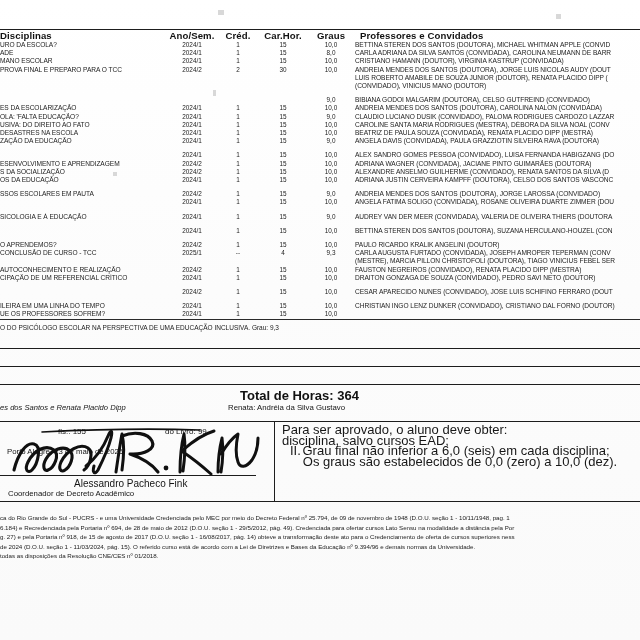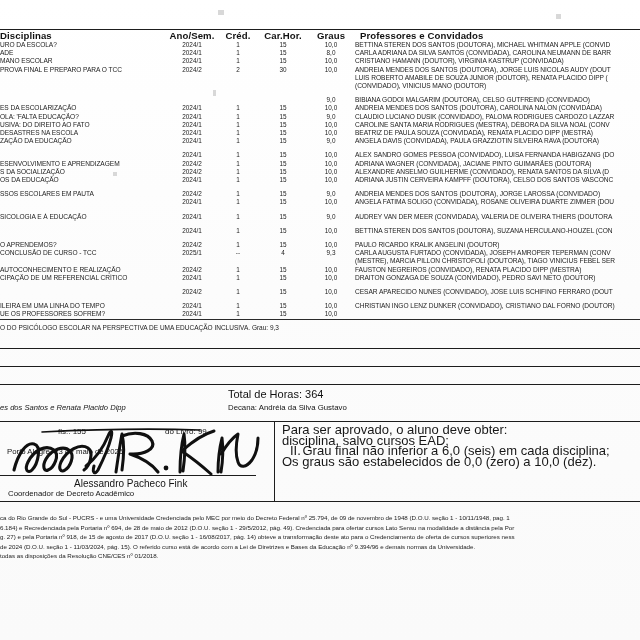--- a/index.html
+++ b/index.html
@@ -128,24 +128,24 @@
     position: absolute;
     left: 0;
     top: 18px;
     font-size: 7.6px;
     color: #161616;
     white-space: nowrap;
     font-style: italic;
   }
   .summary .tot {
     position: absolute;
-    left: 228px;
+    left: 240px;
     top: 3px;
-    font-size: 11px;
-    font-weight: normal;
+    font-size: 13px;
+    font-weight: bold;
     color: #111;
     white-space: nowrap;
   }
   .summary .decana {
     position: absolute;
     left: 228px;
     top: 18px;
     font-size: 7.8px;
     color: #141414;
     white-space: nowrap;
@@ -232,21 +232,21 @@
     line-height: 10.6px;
     color: #171717;
   }
   .rules-area .r-head { padding-top: 3px; }
   .rules-area .r-item {
     padding-left: 9px;
     text-indent: -0.5px;
     white-space: nowrap;
   }
   .rules-area .r-cont { white-space: nowrap; }
-  .rules-area .r-tail { white-space: nowrap; }
+  .rules-area .r-tail { white-space: nowrap; text-align: center; }
   .num { display: inline-block; min-width: 12px; }
 
   
   .legal {
     position: absolute;
     left: 0;
     top: 513px;
     width: 652px;
     font-size: 6.2px;
     line-height: 9.6px;
@@ -622,21 +622,21 @@
     <div class="band">
         <div class="band-body"></div>
       </div>
     <div class="band">
         <div class="band-body"></div>
       </div>
 
     <div class="summary">
       <div class="coord-line">es dos Santos e Renata Placido Dipp</div>
       <div class="tot">Total de Horas: 364</div>
-      <div class="decana">Decana: Andréia da Silva Gustavo</div>
+      <div class="decana">Renata: Andréia da Silva Gustavo</div>
     </div>
 
     <div class="panel">
       <div class="divider-v"></div>
 
       <div class="sig-area">
         <div class="sig-fls">fls.: 155</div>
         <div class="sig-livro">do Livro: 99</div>
         <div class="sig-place">Porto Alegre, 23 de maio de 2025</div>
 

